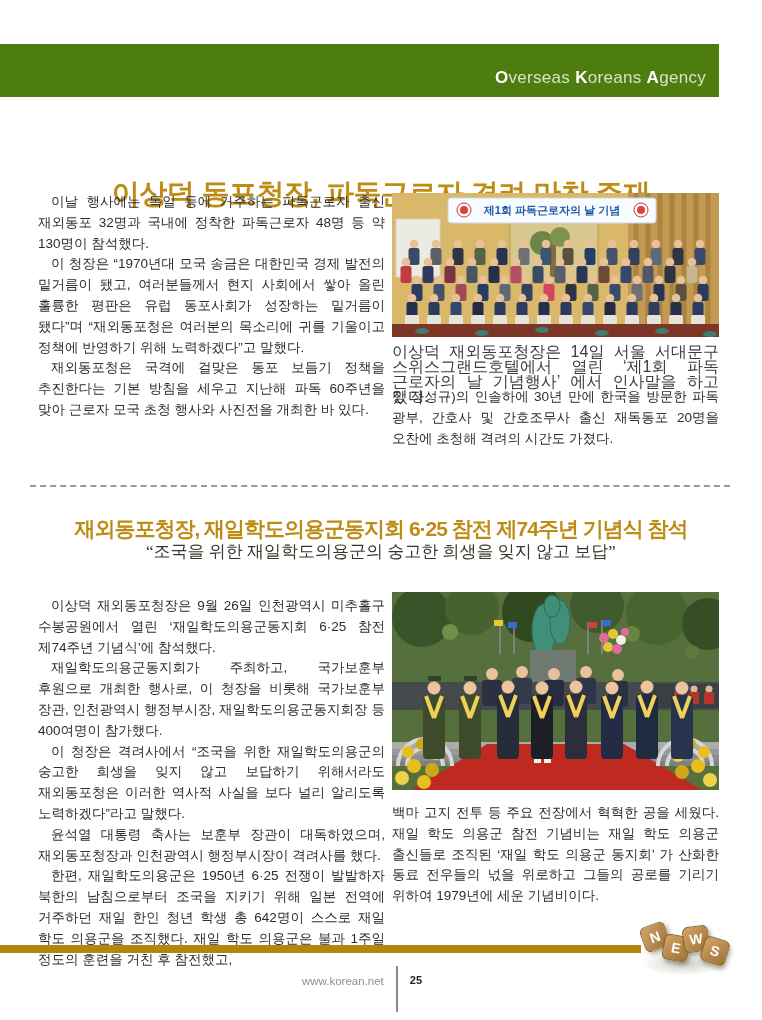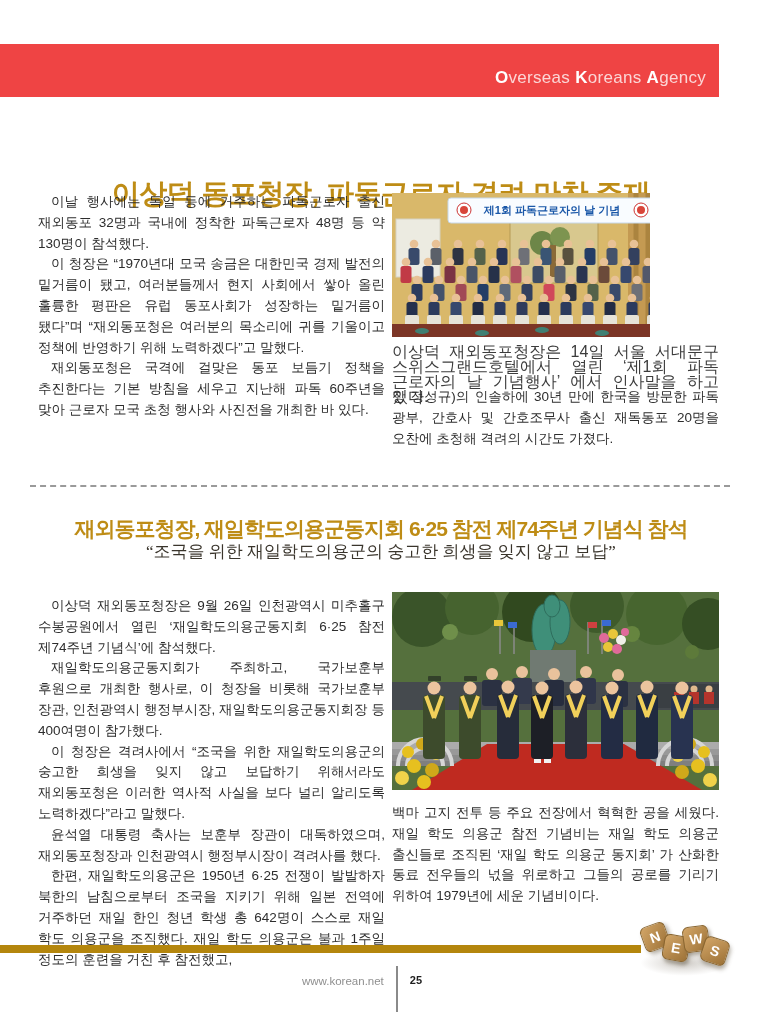--- a/index.html
+++ b/index.html
@@ -1,20 +1,20 @@
 <!DOCTYPE html>
 <html><head>
 <meta charset="utf-8">
 <style>
   html,body{margin:0;padding:0;background:#ffffff;}
   .page{position:relative;width:762px;height:1020px;background:#fff;overflow:hidden;
         font-family:"Liberation Sans","DejaVu Sans",sans-serif;color:#2e2e2e;}
 
   
-  .top-band{position:absolute;left:0;top:44px;width:719px;height:53px;background:#ef4444;}
+  .top-band{position:absolute;left:0;top:44px;width:719px;height:53px;background:#4d7c0f;}
   .brand{position:absolute;right:13px;bottom:9px;font-size:17px;letter-spacing:.3px;
          color:rgba(255,255,255,.78);}
   .brand b{color:#ffffff;font-weight:bold;}
 
   
   .headline{position:absolute;left:0;width:762px;text-align:center;color:#be8c15;
             font-weight:bold;letter-spacing:-.5px;}
   .h1a{top:156px;font-size:28px;}
   .h2a{top:501px;font-size:21px;letter-spacing:-1px;}
   .subtitle{position:absolute;left:0;top:540px;width:762px;text-align:center;
@@ -22,21 +22,21 @@
 
   
   .para{margin:0;font-size:13.5px;line-height:20.8px;text-align:justify;
         text-indent:13px;color:#2d2d2d;word-break:keep-all;}
   .cont .para:first-child{text-indent:0;}
   .colL{position:absolute;left:38px;width:347px;}
   .colR{position:absolute;left:392px;width:327px;}
   .a1L{top:192px;} .a1R{top:387px;} .a2L{top:596px;} .a2R{top:803px;}
 
   figure{margin:0;}
-  .photo1{position:absolute;left:392px;top:193px;width:258px;height:144px;overflow:hidden;}
+  .photo1{position:absolute;left:392px;top:193px;width:327px;height:144px;overflow:hidden;}
   .photo2{position:absolute;left:392px;top:592px;width:327px;height:198px;overflow:hidden;}
   .caption{position:absolute;left:392px;top:344px;width:327px;margin:0;
            font-size:16px;line-height:15px;color:#3c3c3c;text-align:justify;word-break:keep-all;}
 
   .dashed{position:absolute;left:30px;top:477px;width:700px;height:0;
           border:none;border-top:2px dashed #9a9a9a;}
 
   
   .bottom-bar{position:absolute;left:0;top:945px;width:641px;height:8px;background:#b4860d;}
   .news{position:absolute;left:634px;top:910px;width:100px;height:74px;}

